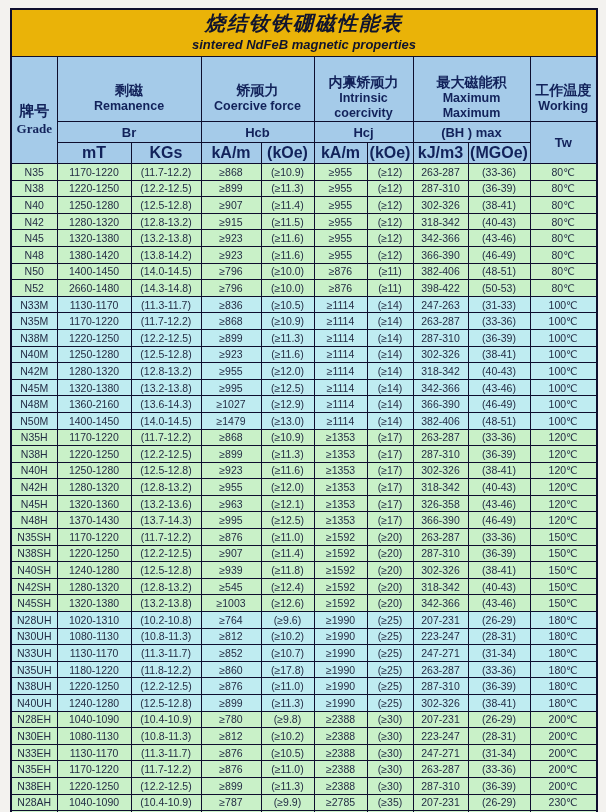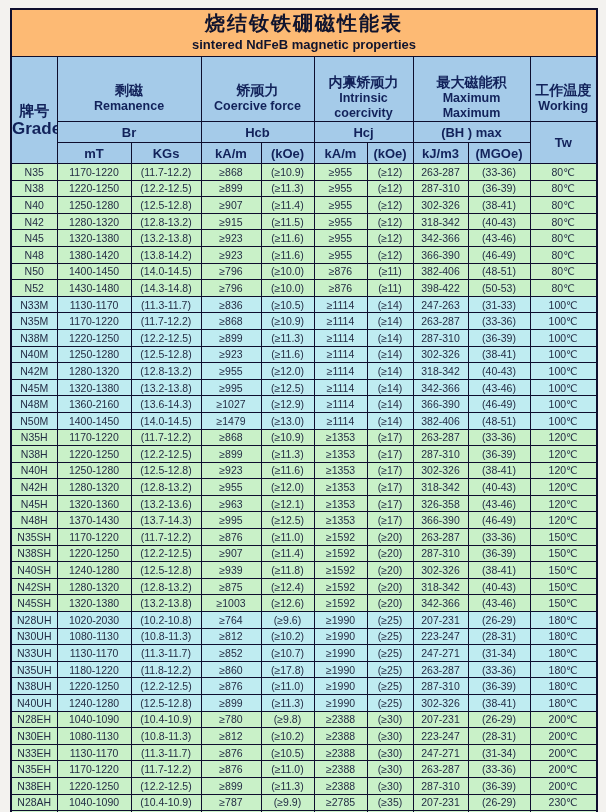--- a/index.html
+++ b/index.html
@@ -19,34 +19,35 @@
   th,td{
     border:1px solid #0e0e2e;
     text-align:center;
     vertical-align:middle;
     padding:0;
     overflow:hidden;
     white-space:nowrap;
   }
   table{border:2px solid #0e0e2e;}
   .title-cell{
-    background:#fdba74;
+    background:#eab308;
     height:46px;
     color:#10142e;
+    font-style:italic;
   }
   .title-zh{font-size:20px;font-weight:bold;letter-spacing:2px;line-height:24px;}
   .title-en{font-size:13px;font-weight:bold;line-height:20px;}
   thead th{background:#a5cbe9;font-weight:bold;color:#12225a;}
   .tier1 th{height:56px;font-size:13px;}
   .tier1 .zh{font-size:14px;line-height:17px;display:block;margin-top:17px;}
   .tier1 .en{font-size:12.5px;line-height:15px;display:block;font-weight:bold;white-space:normal;}
   .tier2 th{height:20px;font-size:13px;}
-  .tier3 th{height:20px;font-size:13px;}
+  .tier3 th{height:20px;font-size:16px;}
   .grade-head .zh{font-size:15px;line-height:20px;display:block;}
-  .grade-head .en{font-size:17px;line-height:16px;display:block;}
+  .grade-head .en{font-size:13px;line-height:16px;display:block;font-family:Liberation Serif, serif;}
   tbody td{
     height:15.6px;
     font-size:10.5px;
     color:#232c44;
   }
   tbody tr.green td{background:#c9f1c8;}
   tbody tr.cyan td{background:#bfecf1;}
 </style>
 </head>
 <body>
@@ -196,21 +197,21 @@
           <td>≥796</td>
           <td>(≥10.0)</td>
           <td>≥876</td>
           <td>(≥11)</td>
           <td>382-406</td>
           <td>(48-51)</td>
           <td>80℃</td>
         </tr>
         <tr class="green">
           <td>N52</td>
-          <td>1430-1480</td>
+          <td>2660-1480</td>
           <td>(14.3-14.8)</td>
           <td>≥796</td>
           <td>(≥10.0)</td>
           <td>≥876</td>
           <td>(≥11)</td>
           <td>398-422</td>
           <td>(50-53)</td>
           <td>80℃</td>
         </tr>
         <tr class="cyan">
@@ -414,21 +415,21 @@
           <td>≥1592</td>
           <td>(≥20)</td>
           <td>302-326</td>
           <td>(38-41)</td>
           <td>150℃</td>
         </tr>
         <tr class="green">
           <td>N42SH</td>
           <td>1280-1320</td>
           <td>(12.8-13.2)</td>
-          <td>≥875</td>
+          <td>≥545</td>
           <td>(≥12.4)</td>
           <td>≥1592</td>
           <td>(≥20)</td>
           <td>318-342</td>
           <td>(40-43)</td>
           <td>150℃</td>
         </tr>
         <tr class="green">
           <td>N45SH</td>
           <td>1320-1380</td>
@@ -436,21 +437,21 @@
           <td>≥1003</td>
           <td>(≥12.6)</td>
           <td>≥1592</td>
           <td>(≥20)</td>
           <td>342-366</td>
           <td>(43-46)</td>
           <td>150℃</td>
         </tr>
         <tr class="cyan">
           <td>N28UH</td>
-          <td>1020-2030</td>
+          <td>1020-1310</td>
           <td>(10.2-10.8)</td>
           <td>≥764</td>
           <td>(≥9.6)</td>
           <td>≥1990</td>
           <td>(≥25)</td>
           <td>207-231</td>
           <td>(26-29)</td>
           <td>180℃</td>
         </tr>
         <tr class="cyan">

